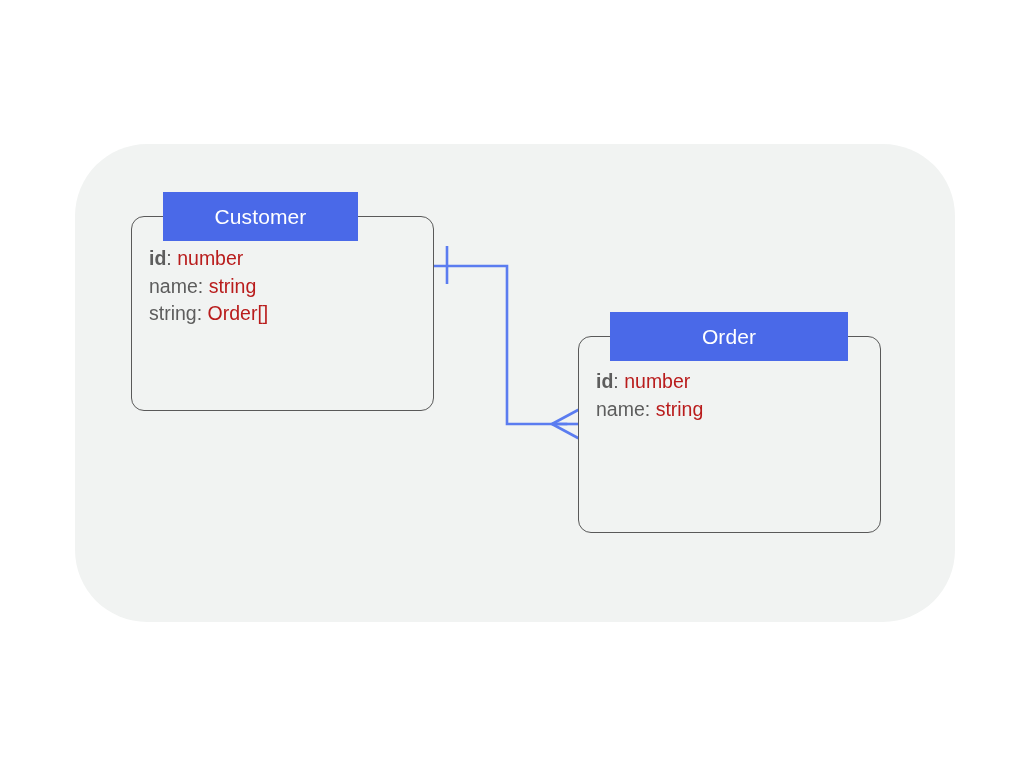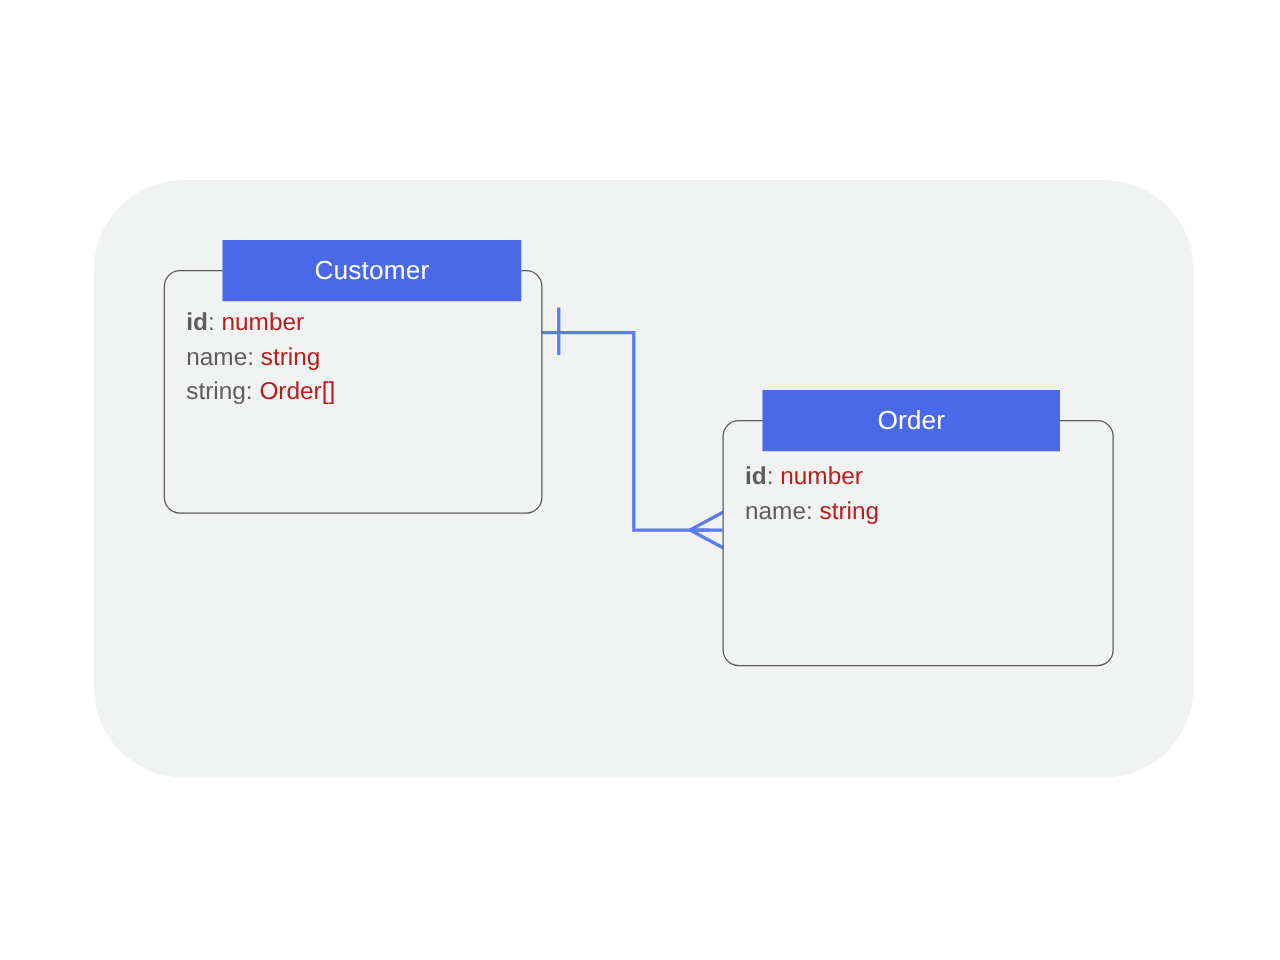--- a/index.html
+++ b/index.html
@@ -105,34 +105,32 @@
 
   
   #entity-customer {
     left: 131px;
     top: 192px;
     width: 303px;
     height: 219px;
   }
   #entity-customer .entity-header {
     left: 32px;
-    width: 239px;
-    margin-left: 15px;
+    width: 195px;
   }
   #entity-customer .entity-fields {
     top: 53px;
   }
 
   
   #entity-order {
     left: 578px;
     top: 312px;
     width: 303px;
     height: 221px;
-    padding-left: 10px;
   }
   #entity-order .entity-header {
     left: 32px;
     width: 238px;
   }
   #entity-order .entity-fields {
     top: 56px;
   }
 </style>
 </head>

